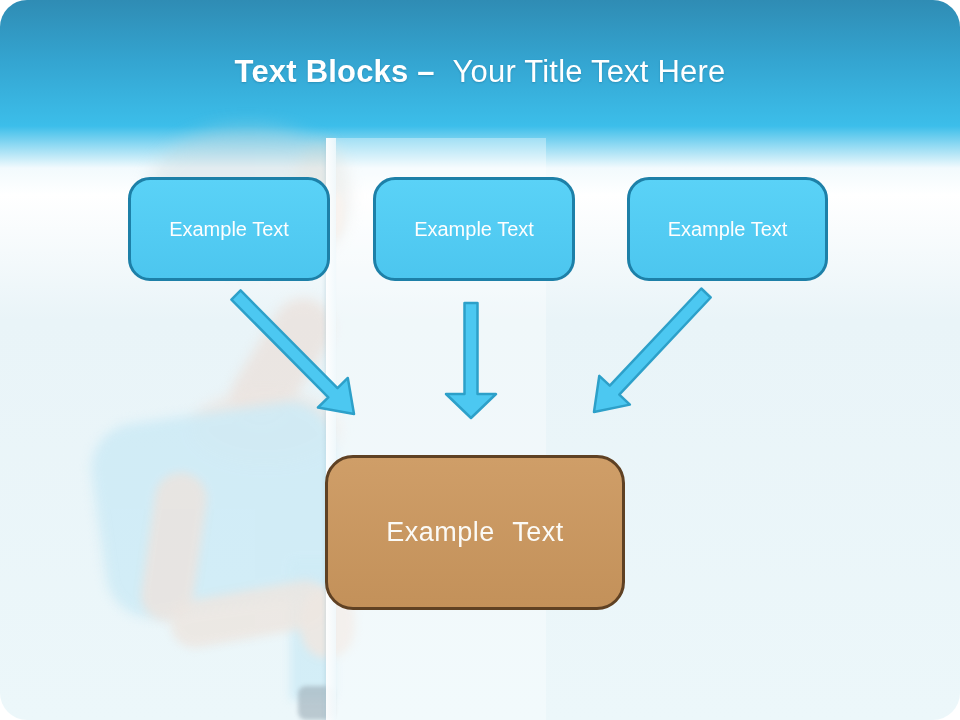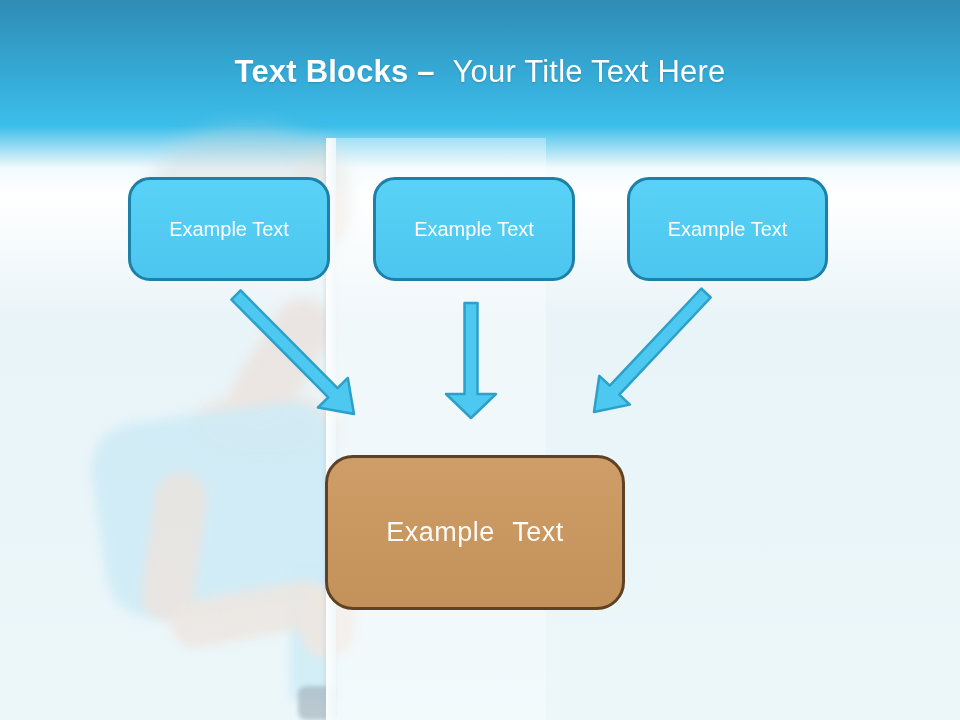--- a/index.html
+++ b/index.html
@@ -2,20 +2,21 @@
 <html><head>
 <meta charset="utf-8">
 <style>
   html,body{margin:0;padding:0;}
   body{font-family:"Liberation Sans","DejaVu Sans",sans-serif;}
   .slide{
     position:relative;width:960px;height:720px;overflow:hidden;
     background:linear-gradient(to bottom,
       #2f8cb4 0px,#34a5d1 62px,#3cbeea 126px,
       #f2fafd 168px,#ffffff 195px,#e9f4f8 320px,#ecf7fa 720px);
+    border-radius:27px;
   }
   
   .photo{position:absolute;inset:0;opacity:.5;pointer-events:none;}
   .photo div{position:absolute;}
   .ph-hair{left:148px;top:126px;width:200px;height:140px;background:#c7d6da;border-radius:48%;filter:blur(9px);opacity:.75;}
   .ph-hair2{left:296px;top:140px;width:52px;height:110px;background:#d8d3c8;border-radius:45%;filter:blur(7px);opacity:.6;}
   .ph-neck{left:252px;top:292px;width:60px;height:140px;background:#edd0c2;border-radius:30px;transform:rotate(32deg);filter:blur(6px);opacity:.8;}
   .ph-shoulder{left:190px;top:392px;width:150px;height:75px;background:#f0d6c9;border-radius:50%;filter:blur(7px);opacity:.8;}
   .ph-shirt{left:98px;top:412px;width:245px;height:195px;background:#b3e1f3;border-radius:45px;transform:rotate(-8deg);filter:blur(6px);opacity:.9;}
   .ph-shirt2{left:290px;top:560px;width:45px;height:140px;background:#b3e1f3;filter:blur(5px);opacity:.85;}

